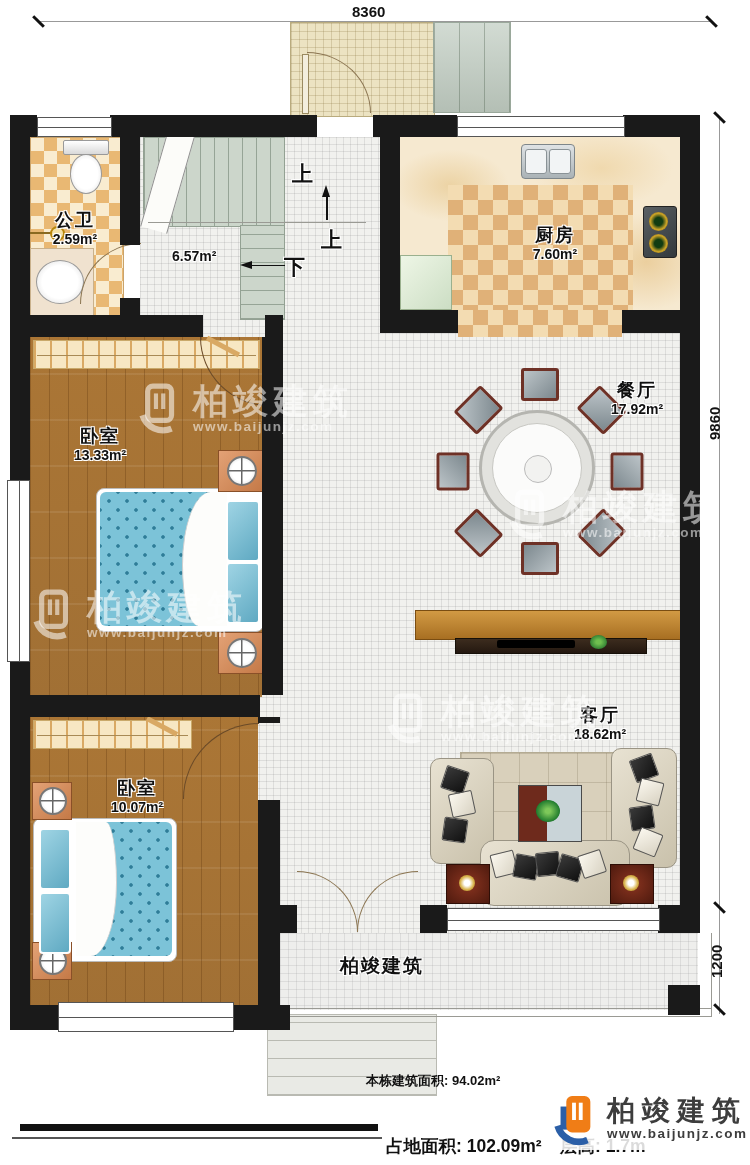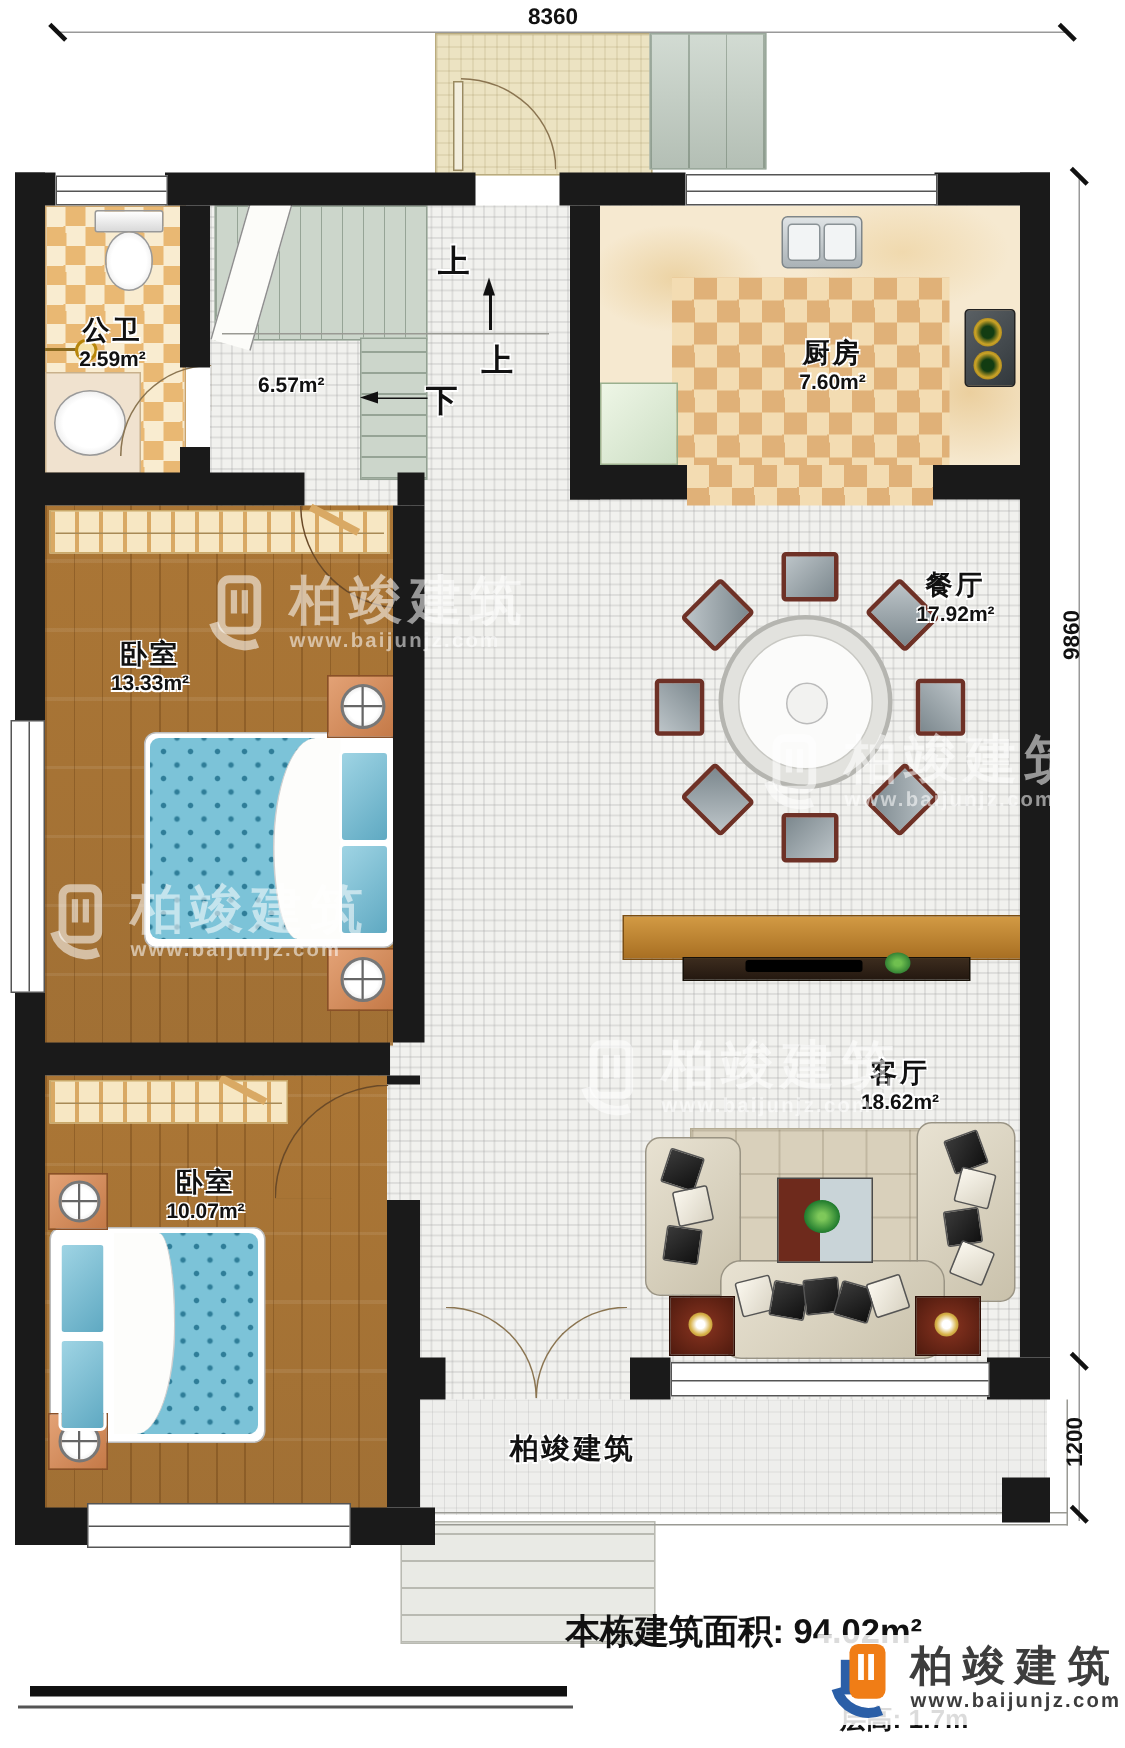--- a/index.html
+++ b/index.html
@@ -334,21 +334,22 @@
         </g>
       </svg>
     <div>
         <div class="t1">柏竣建筑</div>
         <div class="t2">www.baijunjz.com</div>
       </div>
   </div>
 
   <div style="position:absolute;left:20px;top:1124px;width:358px;height:7px;background:#111;z-index:50;"></div>
   <div style="position:absolute;left:12px;top:1137px;width:370px;height:2px;background:#555;z-index:50;"></div>
-  <div class="cn" style="left:377px;top:1072px;font-size:23px;text-shadow:none;">本栋建筑面积: 94.02m²</div>
+  <div class="cn" style="left:366px;top:1072px;font-size:13px;text-shadow:none;">本栋建筑面积: 94.02m²</div>
+  <div class="cn" style="left:386px;top:1134px;font-size:17.5px;text-shadow:none;">占地面积: 102.09m²</div>
   <div class="cn" style="left:560px;top:1134px;font-size:17.5px;text-shadow:none;z-index:50;">层高: 1.7m</div>
 
   <div style="position:absolute;left:545px;top:1090px;display:flex;align-items:center;gap:8px;z-index:70;background:rgba(255,255,255,.85);padding:2px 4px;">
     <svg width="50" height="56" viewBox="0 0 52 56">
       <path d="M9 34 a23 23 0 0 0 31 15" stroke="#2b5fa7" stroke-width="7" fill="none"></path>
       <rect x="12" y="14" width="8" height="24" fill="#2b5fa7"></rect>
       <rect x="18" y="3" width="25" height="38" rx="6" fill="#f07d16"></rect>
       <rect x="24" y="10" width="4" height="18" fill="#fff"></rect>
       <rect x="31" y="10" width="4" height="18" fill="#fff"></rect>
     </svg>

